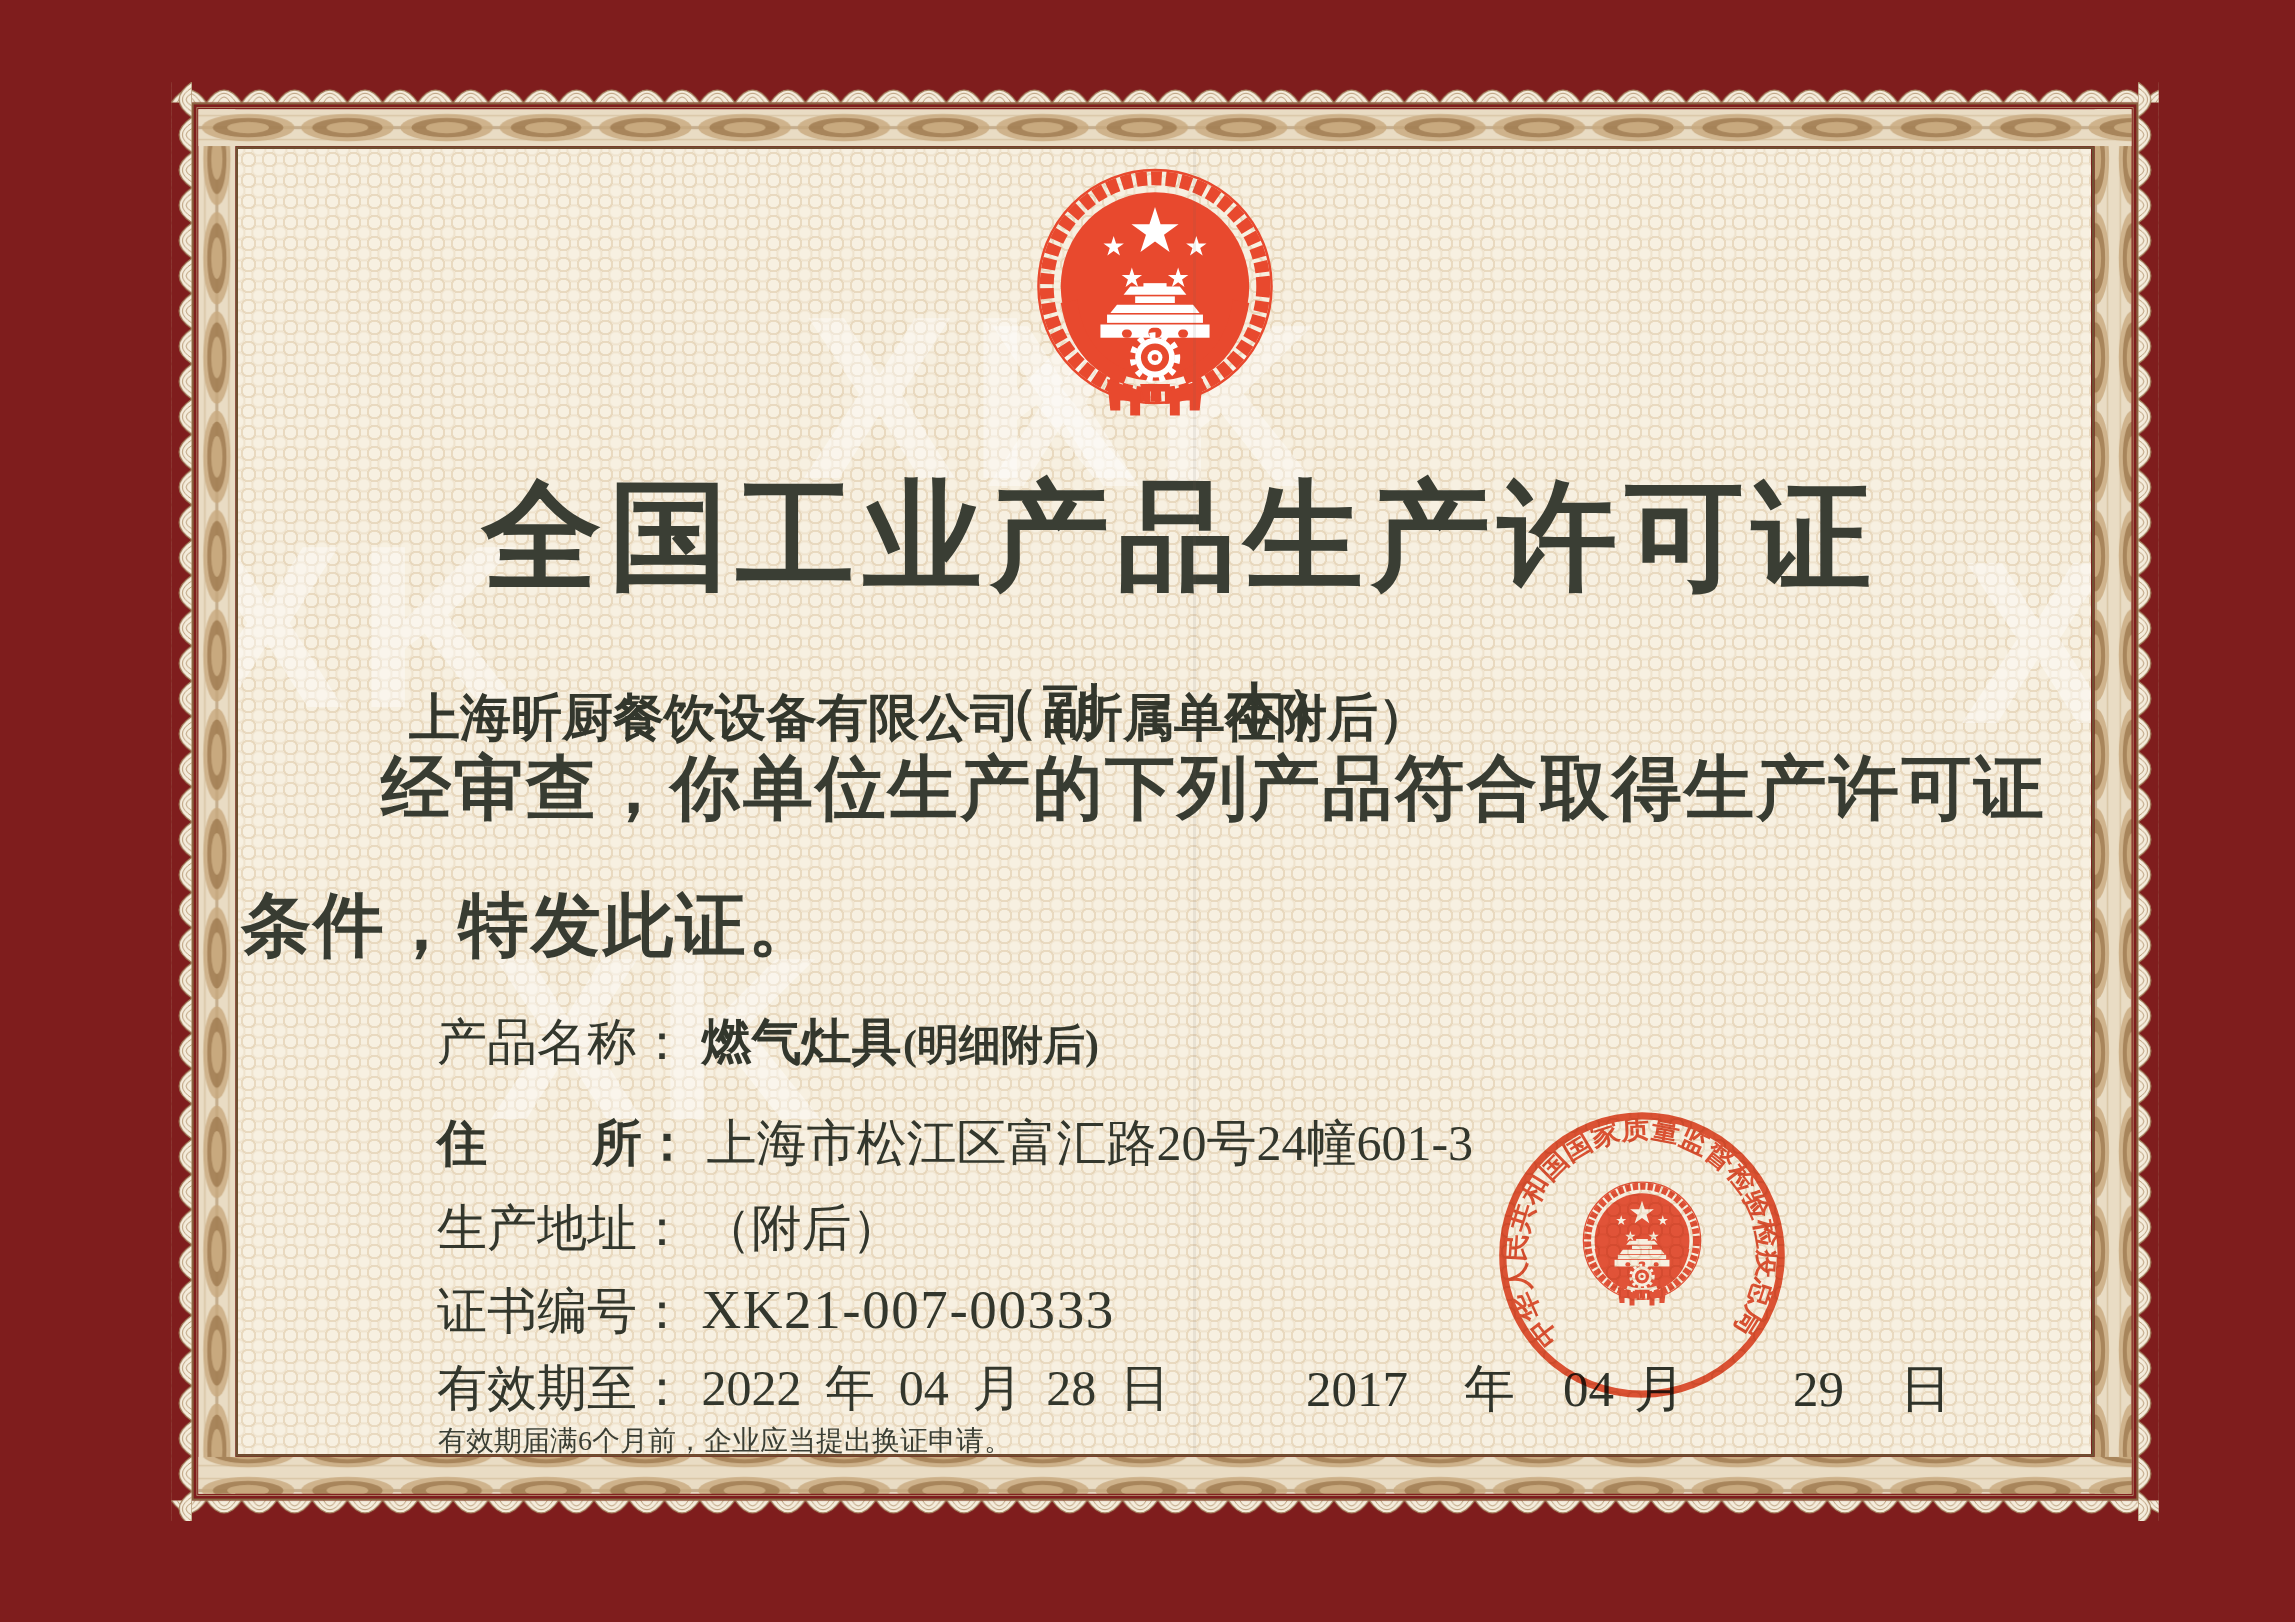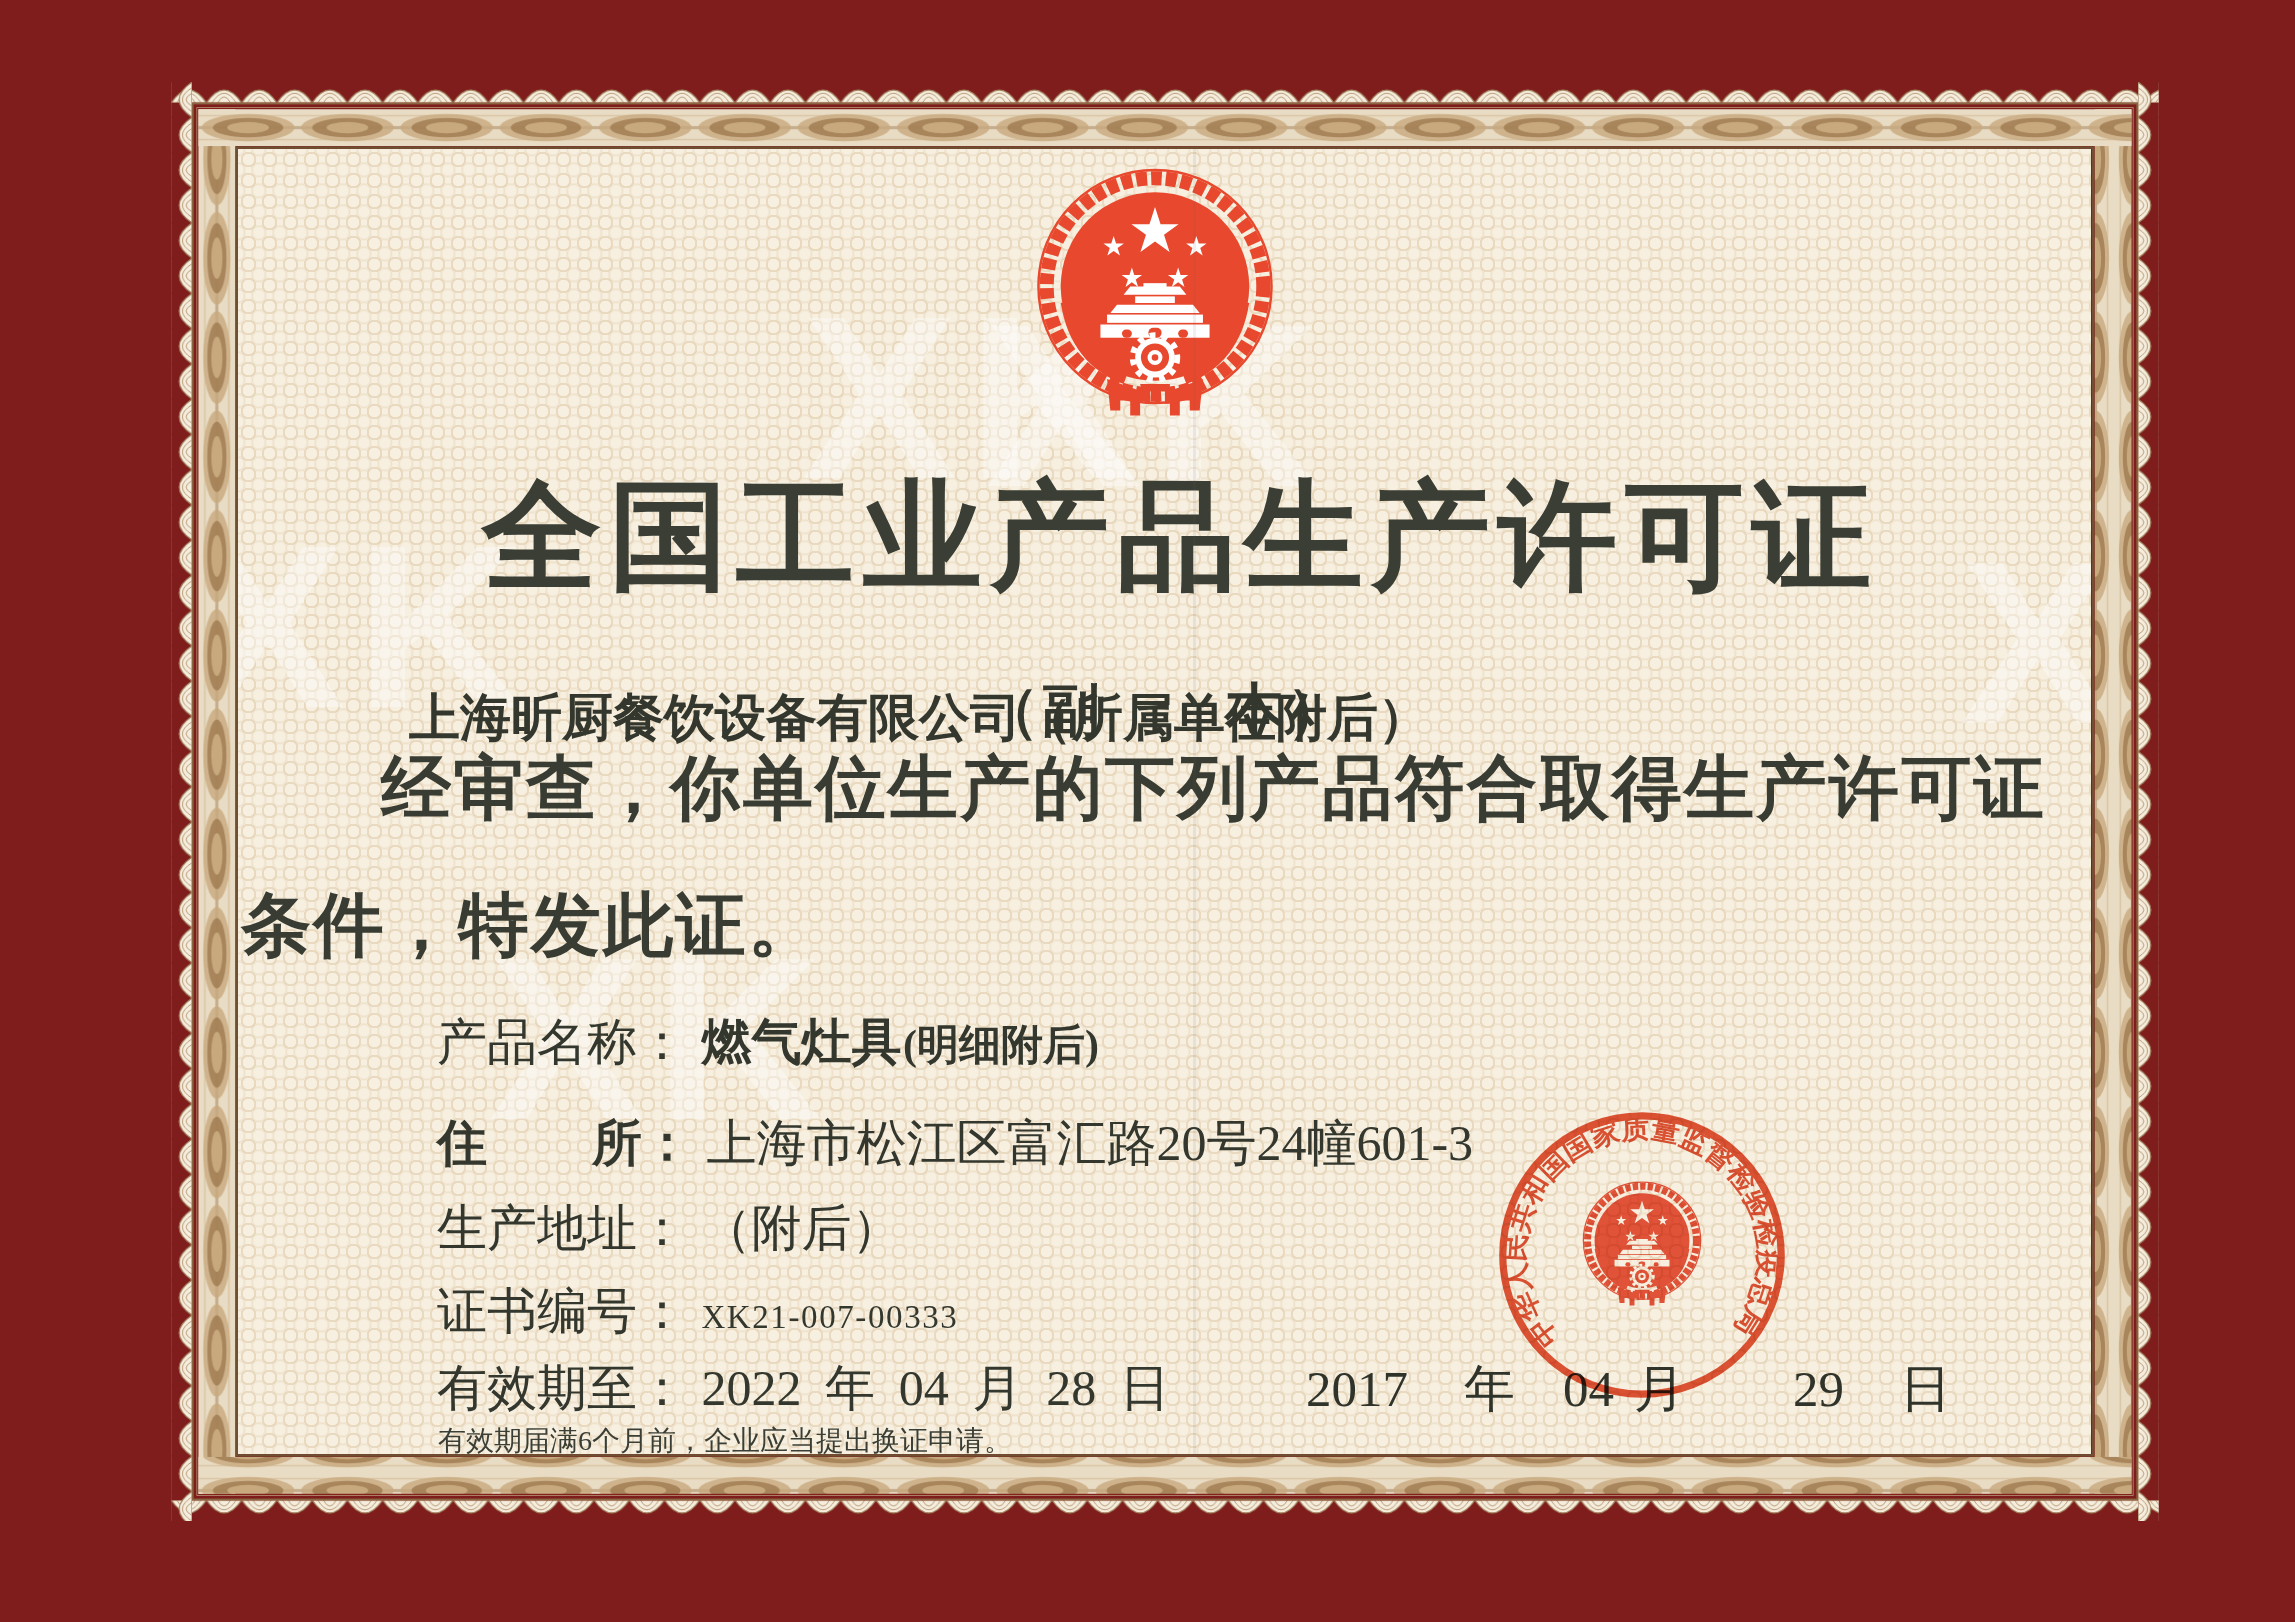--- a/index.html
+++ b/index.html
@@ -52,21 +52,21 @@
   }
   .row .lbl{ font-size:50px; font-weight:400; }
   .row .val{ font-size:50px; font-weight:500; margin-left:14.4px; }
   .row-product{ top:860px; }
   .row-product .val{ font-weight:700; }
   .row-product .note{ font-size:42px; font-weight:600; margin-left:1.6px; }
   .row-address{ top:961px; }
   .addr-lbl{ display:inline-flex; width:255px; justify-content:space-between; font-size:50px; font-weight:700; }
   .row-production{ top:1046px; }
   .row-certno{ top:1129px; }
-  .row-certno .val{ font-size:33px; letter-spacing:1.6px; }
+  .row-certno .val{ font-size:55px; letter-spacing:1.6px; }
   .row-valid{ top:1206px; }
   .row-valid .val span{ margin-right:11.2px; }
   .renewal-note{
     position:absolute; left:200px; top:1273px;
     font-size:28px; font-weight:500; color:#3a3e34; z-index:2; white-space:nowrap;
   }
   .issue{
     position:absolute; left:1068px; top:1206px; display:flex; align-items:baseline;
     font-size:51px; font-weight:500; color:#2f332a; z-index:2; white-space:nowrap;
   }

